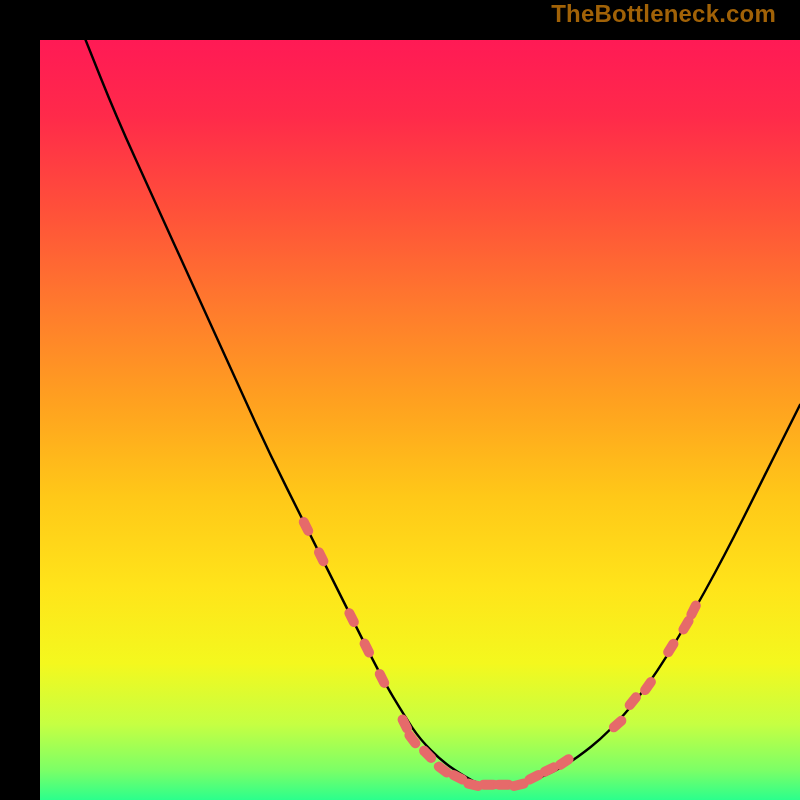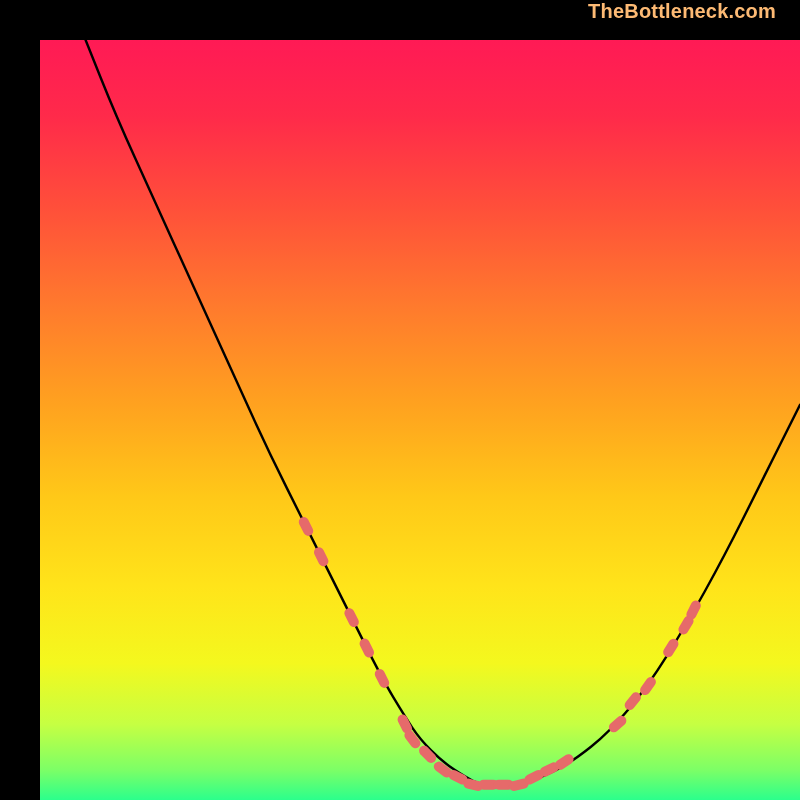--- a/index.html
+++ b/index.html
@@ -16,22 +16,22 @@
     left: 20px;
     top: 20px;
     width: 760px;
     height: 760px;
     background: #000;
   }
   .watermark {
     position: absolute;
     top: 0px;
     right: 24px;
-    color: #fdba74;
-    font-size: 20px;
+    color: #a16207;
+    font-size: 24px;
     font-weight: 600;
     letter-spacing: 0.2px;
     z-index: 10;
   }
   .plot {
     position: absolute;
     left: 20px;
     top: 20px;
     width: 760px;
     height: 760px;

